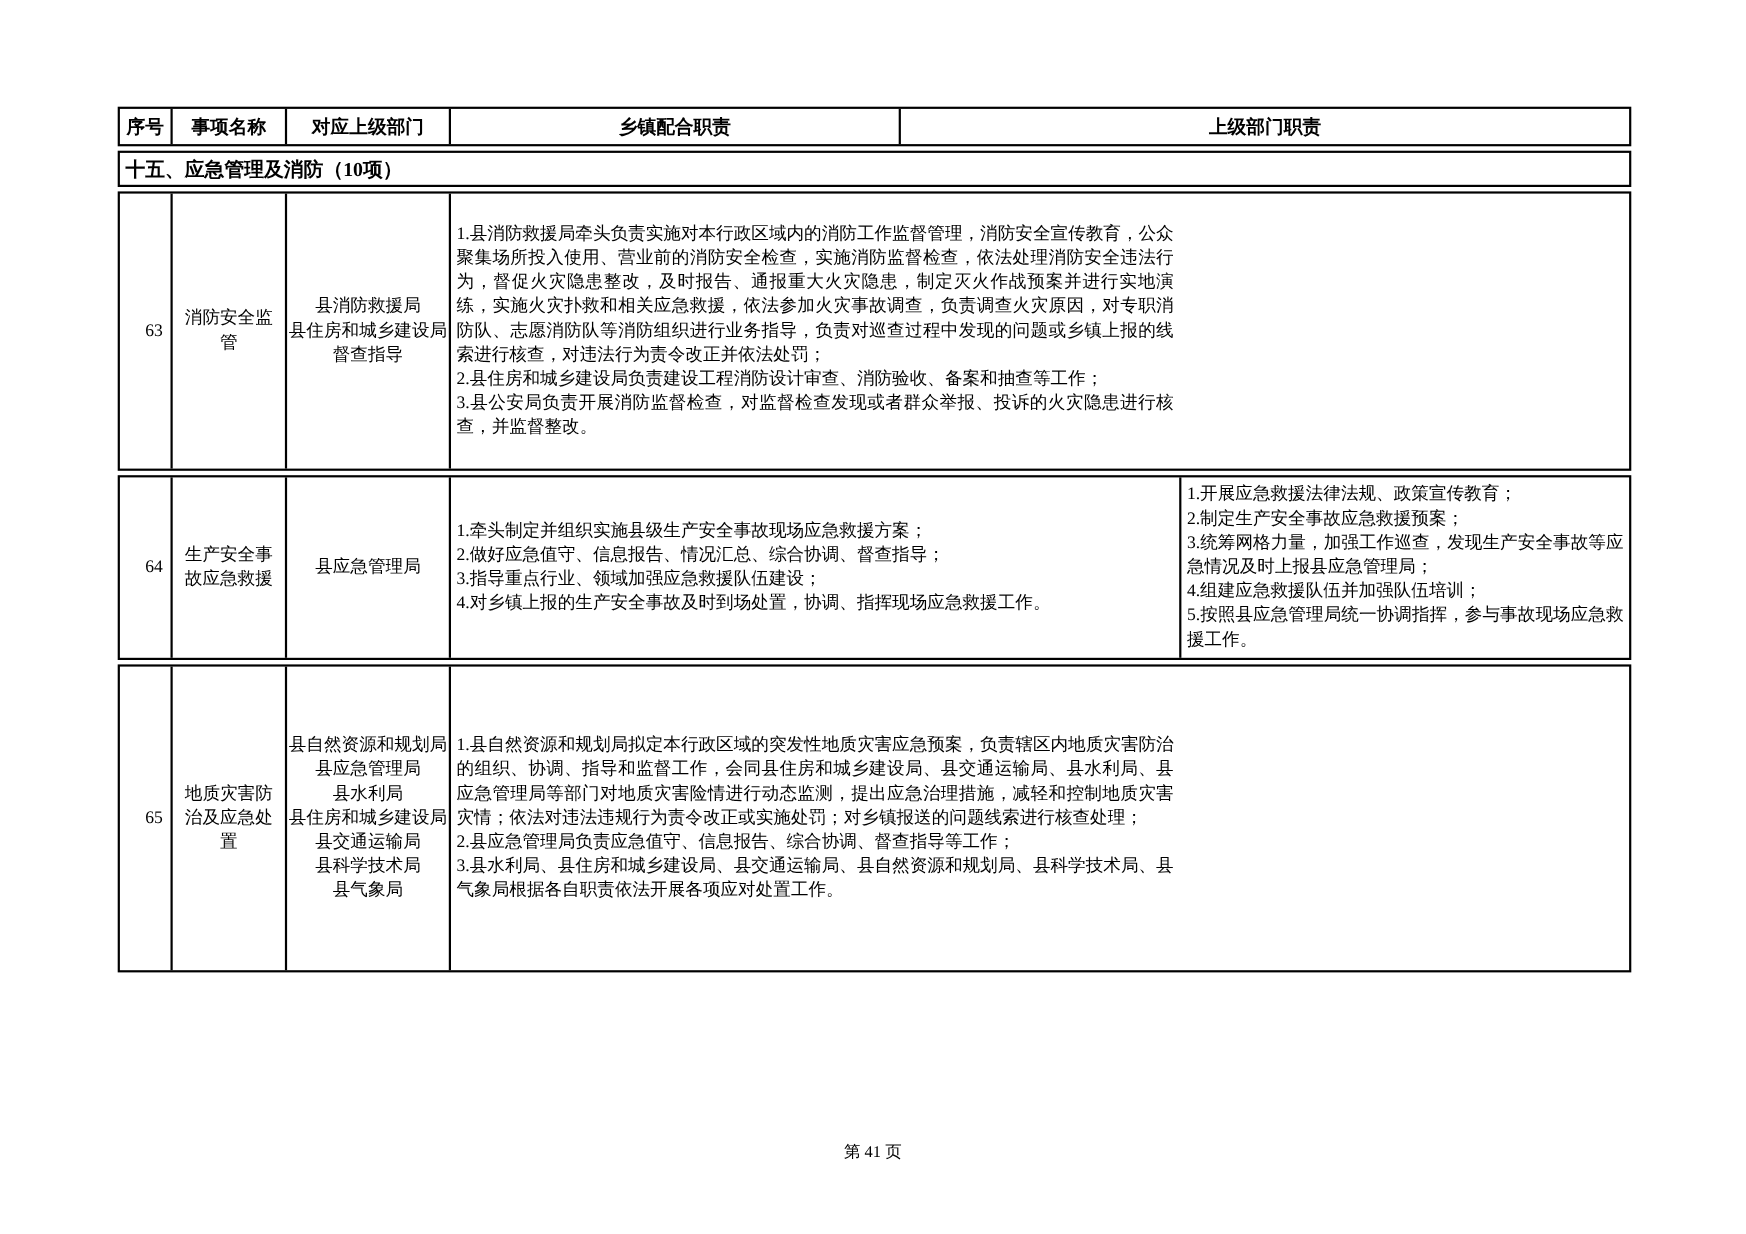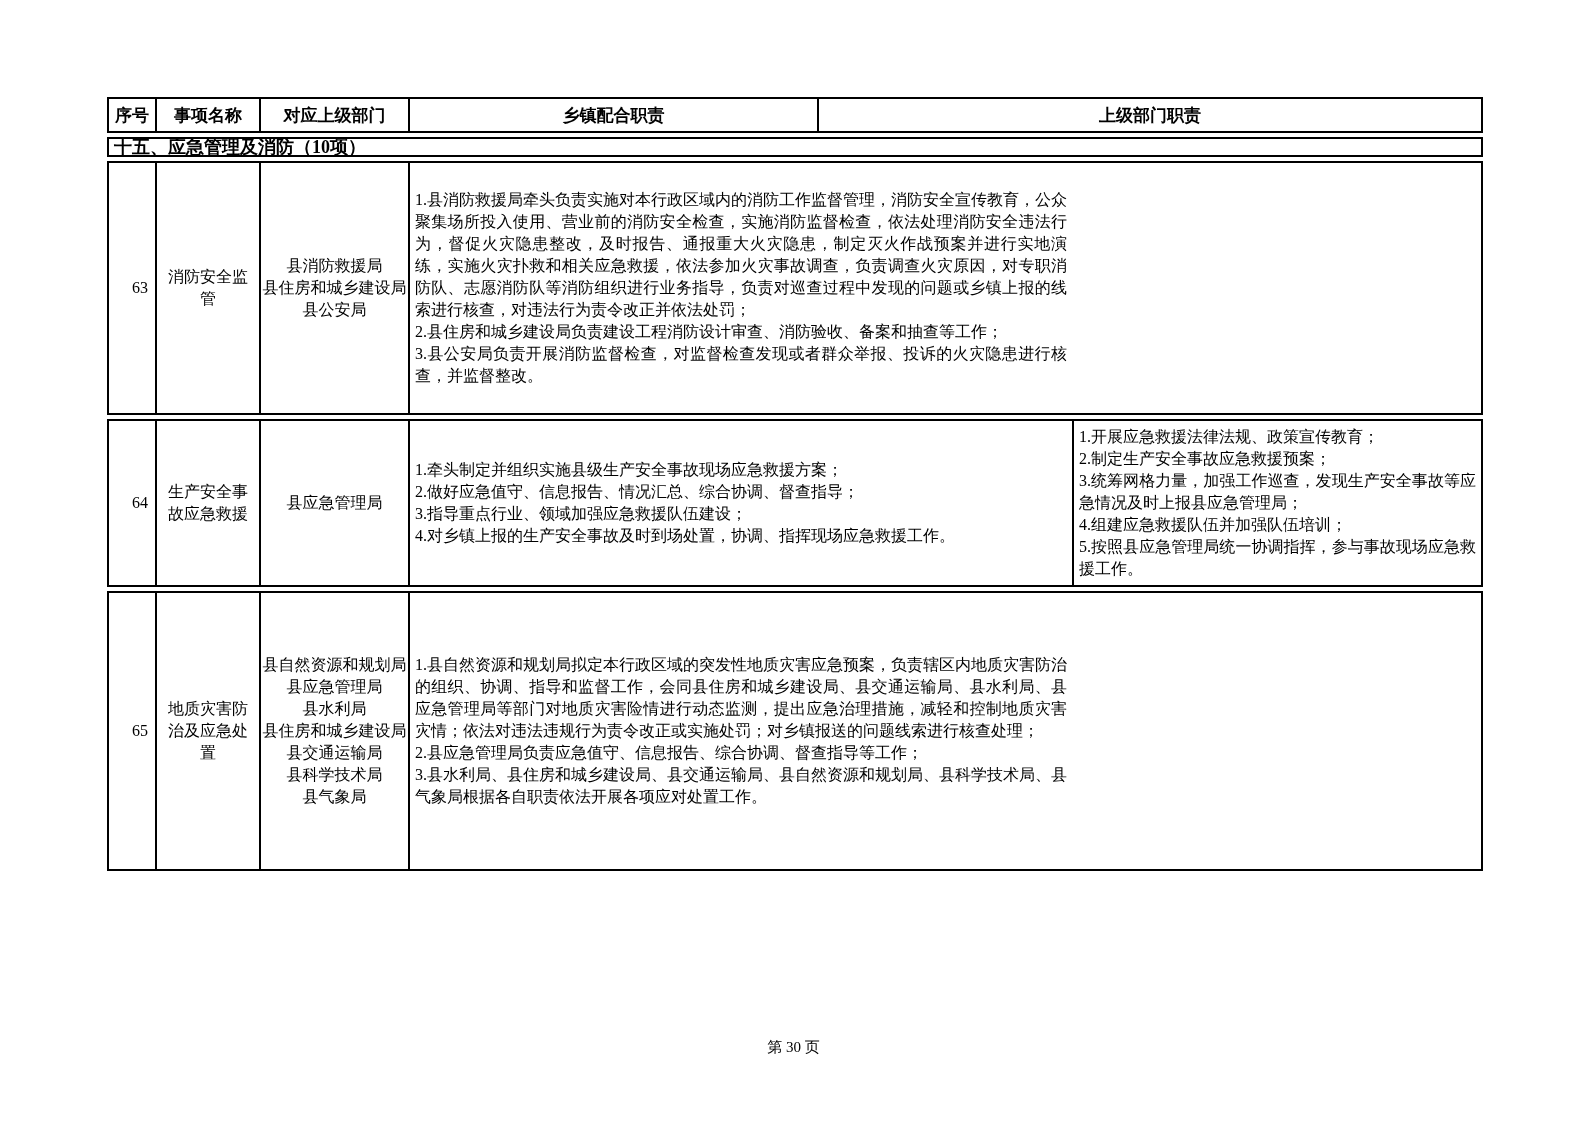--- a/index.html
+++ b/index.html
@@ -28,21 +28,21 @@
     padding-left:16px;
   }
   .cell + .cell{border-left:2px solid #000;}
   .c-no{width:46px;justify-content:center;text-align:center;}
   .c-name{width:104px;justify-content:center;text-align:center;padding:0 10px;}
   .c-dept{width:149px;justify-content:center;text-align:center;padding:0 1px;}
   .c-sup{width:664px;padding:13px 5px;text-align:justify;}
   .c-town{flex:1;padding:0 5px;text-align:justify;}
   .header-row{height:36px;font-weight:bold;font-size:17px;}
   .header-row .cell{white-space:nowrap;justify-content:center;text-align:center;padding:0;}
-  .section-row{height:20px;font-weight:bold;font-size:18px;}
+  .section-row{height:33px;font-weight:bold;font-size:18px;}
   .section-row .cell{width:100%;justify-content:flex-start;text-align:left;padding:0 5px;white-space:nowrap;}
   .data-row{font-size:16px;line-height:22px;}
   .h-r63{height:254px;}
   .h-r64{height:168px;}
   .h-r65{height:280px;}
   .page-footer{
     position:absolute;left:0;top:1038px;width:100%;
     text-align:center;font-size:15px;color:#000;
   }
 </style>
@@ -61,21 +61,21 @@
 
   <div class="t-block section-row">
     <div class="cell">十五、应急管理及消防（10项）</div>
   </div>
 
   <div class="t-block data-row h-r63">
     <div class="cell c-no">63</div>
     <div class="cell c-name">消防安全监管</div>
     <div class="cell c-dept">县消防救援局
 县住房和城乡建设局
-县公安局</div>
+督查指导</div>
     <div class="cell c-sup">1.县消防救援局牵头负责实施对本行政区域内的消防工作监督管理，消防安全宣传教育，公众聚集场所投入使用、营业前的消防安全检查，实施消防监督检查，依法处理消防安全违法行为，督促火灾隐患整改，及时报告、通报重大火灾隐患，制定灭火作战预案并进行实地演练，实施火灾扑救和相关应急救援，依法参加火灾事故调查，负责调查火灾原因，对专职消防队、志愿消防队等消防组织进行业务指导，负责对巡查过程中发现的问题或乡镇上报的线索进行核查，对违法行为责令改正并依法处罚；
 2.县住房和城乡建设局负责建设工程消防设计审查、消防验收、备案和抽查等工作；
 3.县公安局负责开展消防监督检查，对监督检查发现或者群众举报、投诉的火灾隐患进行核查，并监督整改。</div>
   </div>
 
   <div class="t-block data-row h-r64">
     <div class="cell c-no">64</div>
     <div class="cell c-name">生产安全事故应急救援</div>
     <div class="cell c-dept">县应急管理局</div>
     <div class="cell c-sup">1.牵头制定并组织实施县级生产安全事故现场应急救援方案；
@@ -99,13 +99,13 @@
 县交通运输局
 县科学技术局
 县气象局</div>
     <div class="cell c-sup">1.县自然资源和规划局拟定本行政区域的突发性地质灾害应急预案，负责辖区内地质灾害防治的组织、协调、指导和监督工作，会同县住房和城乡建设局、县交通运输局、县水利局、县应急管理局等部门对地质灾害险情进行动态监测，提出应急治理措施，减轻和控制地质灾害灾情；依法对违法违规行为责令改正或实施处罚；对乡镇报送的问题线索进行核查处理；
 2.县应急管理局负责应急值守、信息报告、综合协调、督查指导等工作；
 3.县水利局、县住房和城乡建设局、县交通运输局、县自然资源和规划局、县科学技术局、县气象局根据各自职责依法开展各项应对处置工作。</div>
   </div>
 
 </div>
 
-<div class="page-footer">第 30 页</div>
+<div class="page-footer">第 41 页</div>
 
 </body></html>

